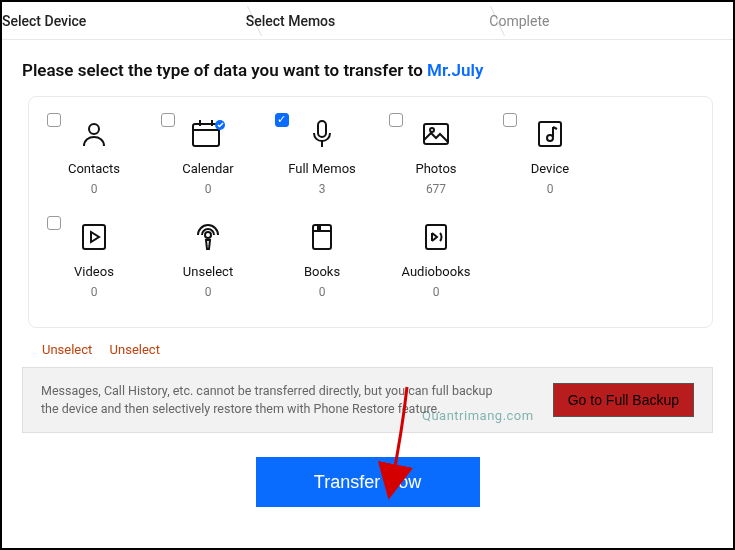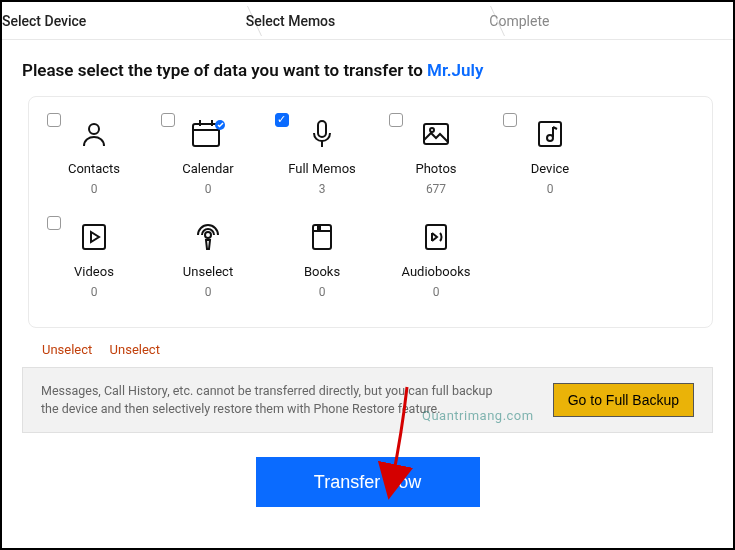--- a/index.html
+++ b/index.html
@@ -25,21 +25,21 @@
 .chk.on::after{content:"✓";color:#fff;font-size:11px;position:absolute;top:-1px;left:1px}
 .iconbox{height:38px;display:flex;align-items:center;justify-content:center;margin-top:2px}
 .label{font-size:13px;color:#111;margin-top:8px}
 .count{font-size:12px;color:#777;margin-top:6px}
 
 .links{margin:14px 0 10px 20px;font-size:13px}
 .links a{color:#c2410c;text-decoration:none;margin-right:14px;cursor:pointer}
 
 .note{margin:0 0 0 0;background:#f2f2f2;border:1px solid #e0e0e0;padding:14px 18px;display:flex;align-items:center;justify-content:space-between;gap:20px}
 .note-text{font-size:12.5px;color:#666;line-height:1.45;max-width:460px}
-.btn-outline{background:#eab308;border:1px solid #555;padding:8px 14px;font-size:14px;cursor:pointer;white-space:nowrap}
+.btn-outline{background:#b91c1c;border:1px solid #555;padding:8px 14px;font-size:14px;cursor:pointer;white-space:nowrap}
 
 .transfer-btn{display:block;margin:24px auto 16px auto;width:224px;height:50px;background:#0a6bff;color:#fff;border:none;font-size:18px;cursor:pointer}
 
 
 .arrow{position:absolute;left:370px;top:380px;pointer-events:none}
 
 
 .wm{position:absolute;top:406px;left:420px;font-size:13px;color:#0f766e;opacity:.5;letter-spacing:.5px;pointer-events:none}
 </style>
 </head>

